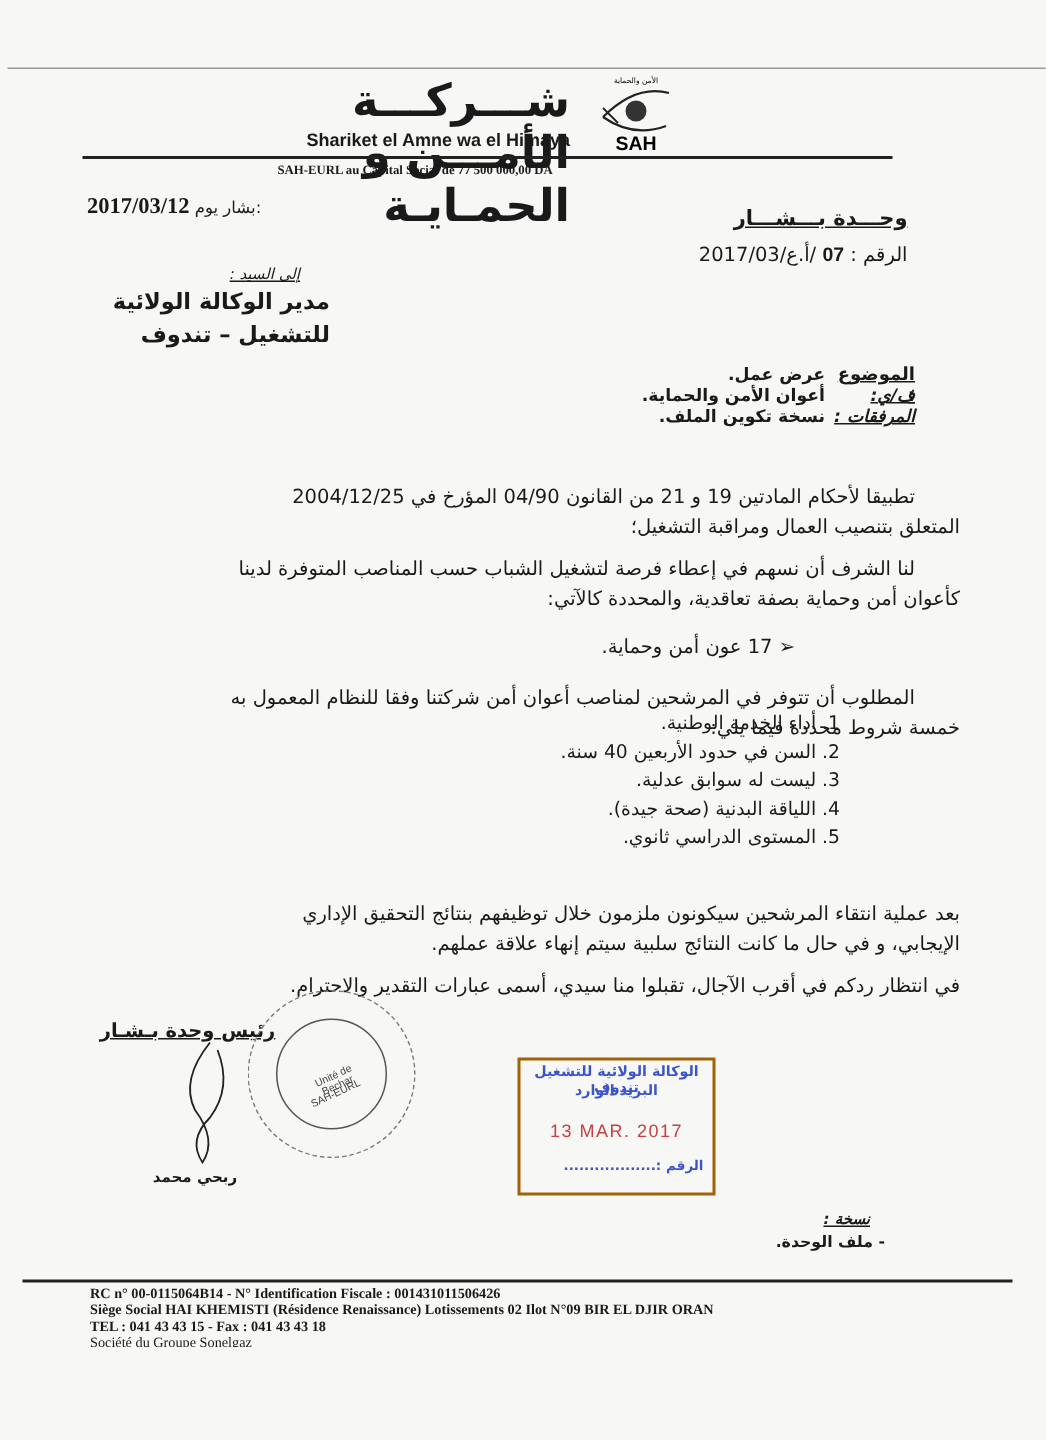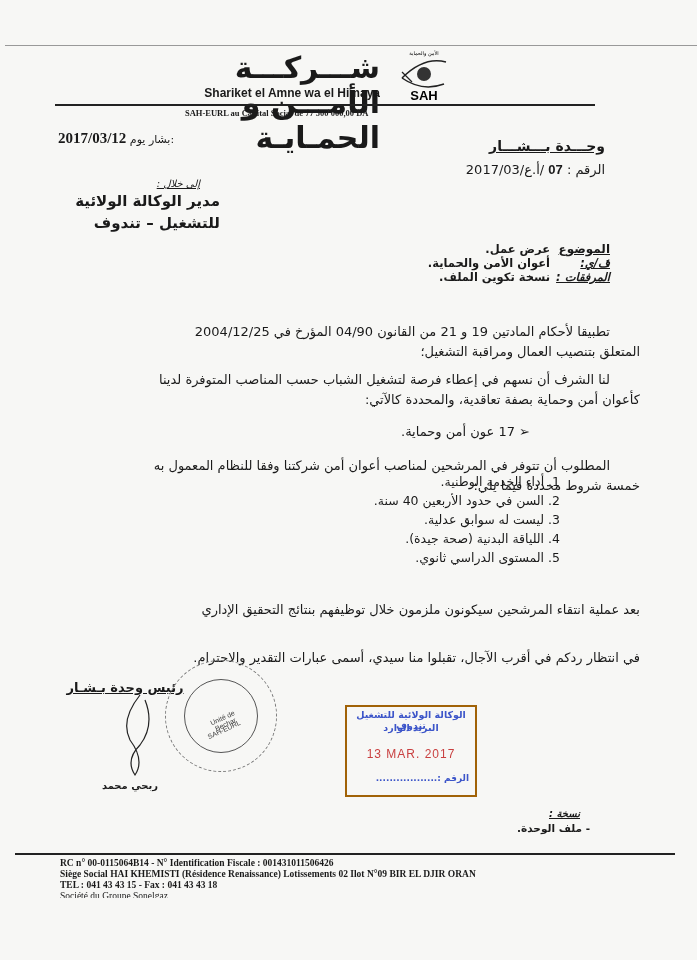--- a/index.html
+++ b/index.html
@@ -67,21 +67,21 @@
   <span>بشار يوم:</span>
 </div>
 
 <div class="unit-title abs">وحـــدة بـــشـــار</div>
 <div class="ref-line abs">
   <span>الرقم :</span>
   <b>07</b>
   <span>/أ.ع/2017/03</span>
 </div>
 
-<div class="to-label abs">إلى خلال :</div>
+<div class="to-label abs">إلى السيد :</div>
 <div class="recipient abs">
   <div>مدير الوكالة الولائية</div>
   <div>للتشغيل – تندوف</div>
 </div>
 
 <div class="meta abs">
   <div class="row">
     <span class="lbl main">الموضوع :</span>
     <span class="val">عرض عمل.</span>
   </div>
@@ -112,20 +112,21 @@
 </div>
 <div class="cond-list abs">
   <div>1. أداء الخدمة الوطنية.</div>
   <div>2. السن في حدود الأربعين 40 سنة.</div>
   <div>3. ليست له سوابق عدلية.</div>
   <div>4. اللياقة البدنية (صحة جيدة).</div>
   <div>5. المستوى الدراسي ثانوي.</div>
 </div>
 <div class="body-text abs" style="top:600px;">
   <div>بعد عملية انتقاء المرشحين سيكونون ملزمون خلال توظيفهم بنتائج التحقيق الإداري</div>
+  <div>الإيجابي، و في حال ما كانت النتائج سلبية سيتم إنهاء علاقة عملهم.</div>
 </div>
 <div class="body-text abs" style="top:648px;">في انتظار ردكم في أقرب الآجال، تقبلوا منا سيدي، أسمى عبارات التقدير والاحترام.</div>
 
 <div class="sign-title abs">رئيس وحدة بـشـار</div>
 <svg class="abs" style="left:110px;top:690px;" width="60" height="90">
   <path d="M30 5 Q10 30 20 50 Q35 70 25 85 Q15 70 30 55 Q45 35 35 10" stroke="#222" stroke-width="1.2" fill="none"></path>
 </svg>
 <div class="round-stamp abs">
   <div class="inner">
     <div class="t1">Unité de Bechar</div>

